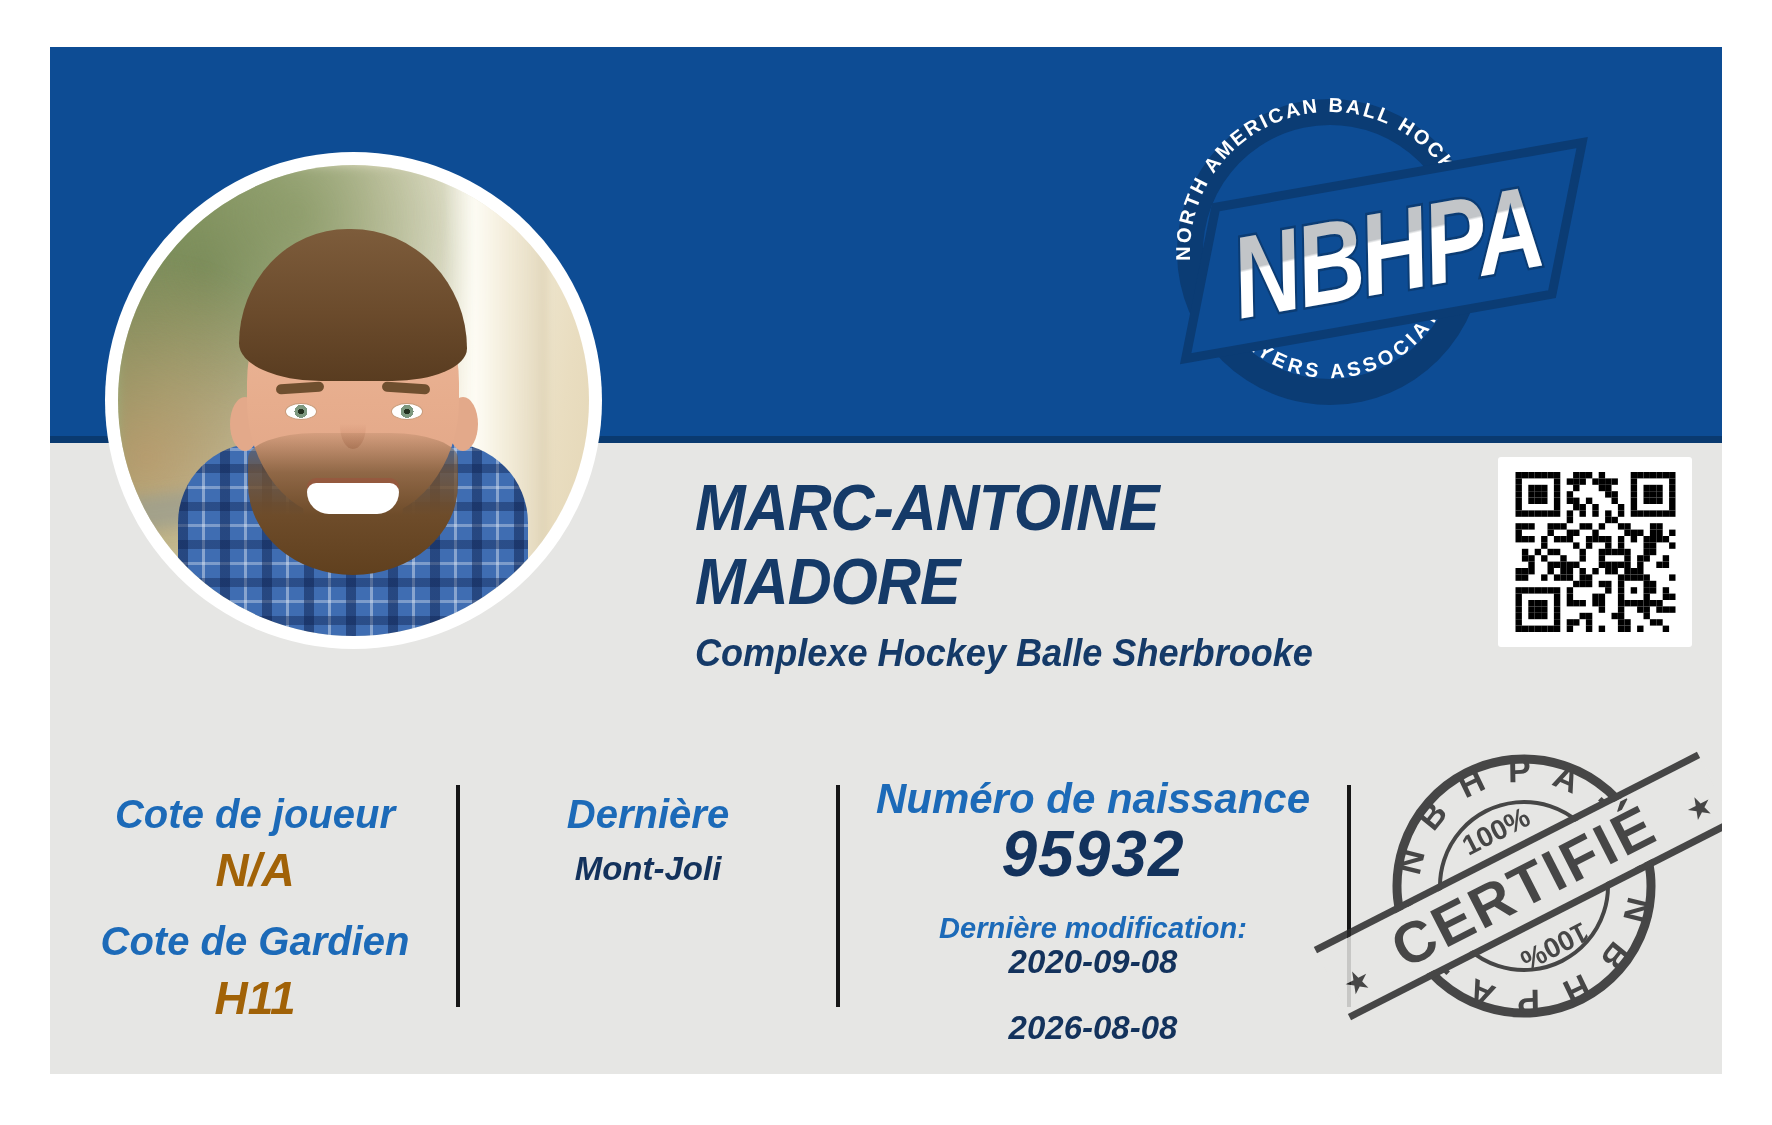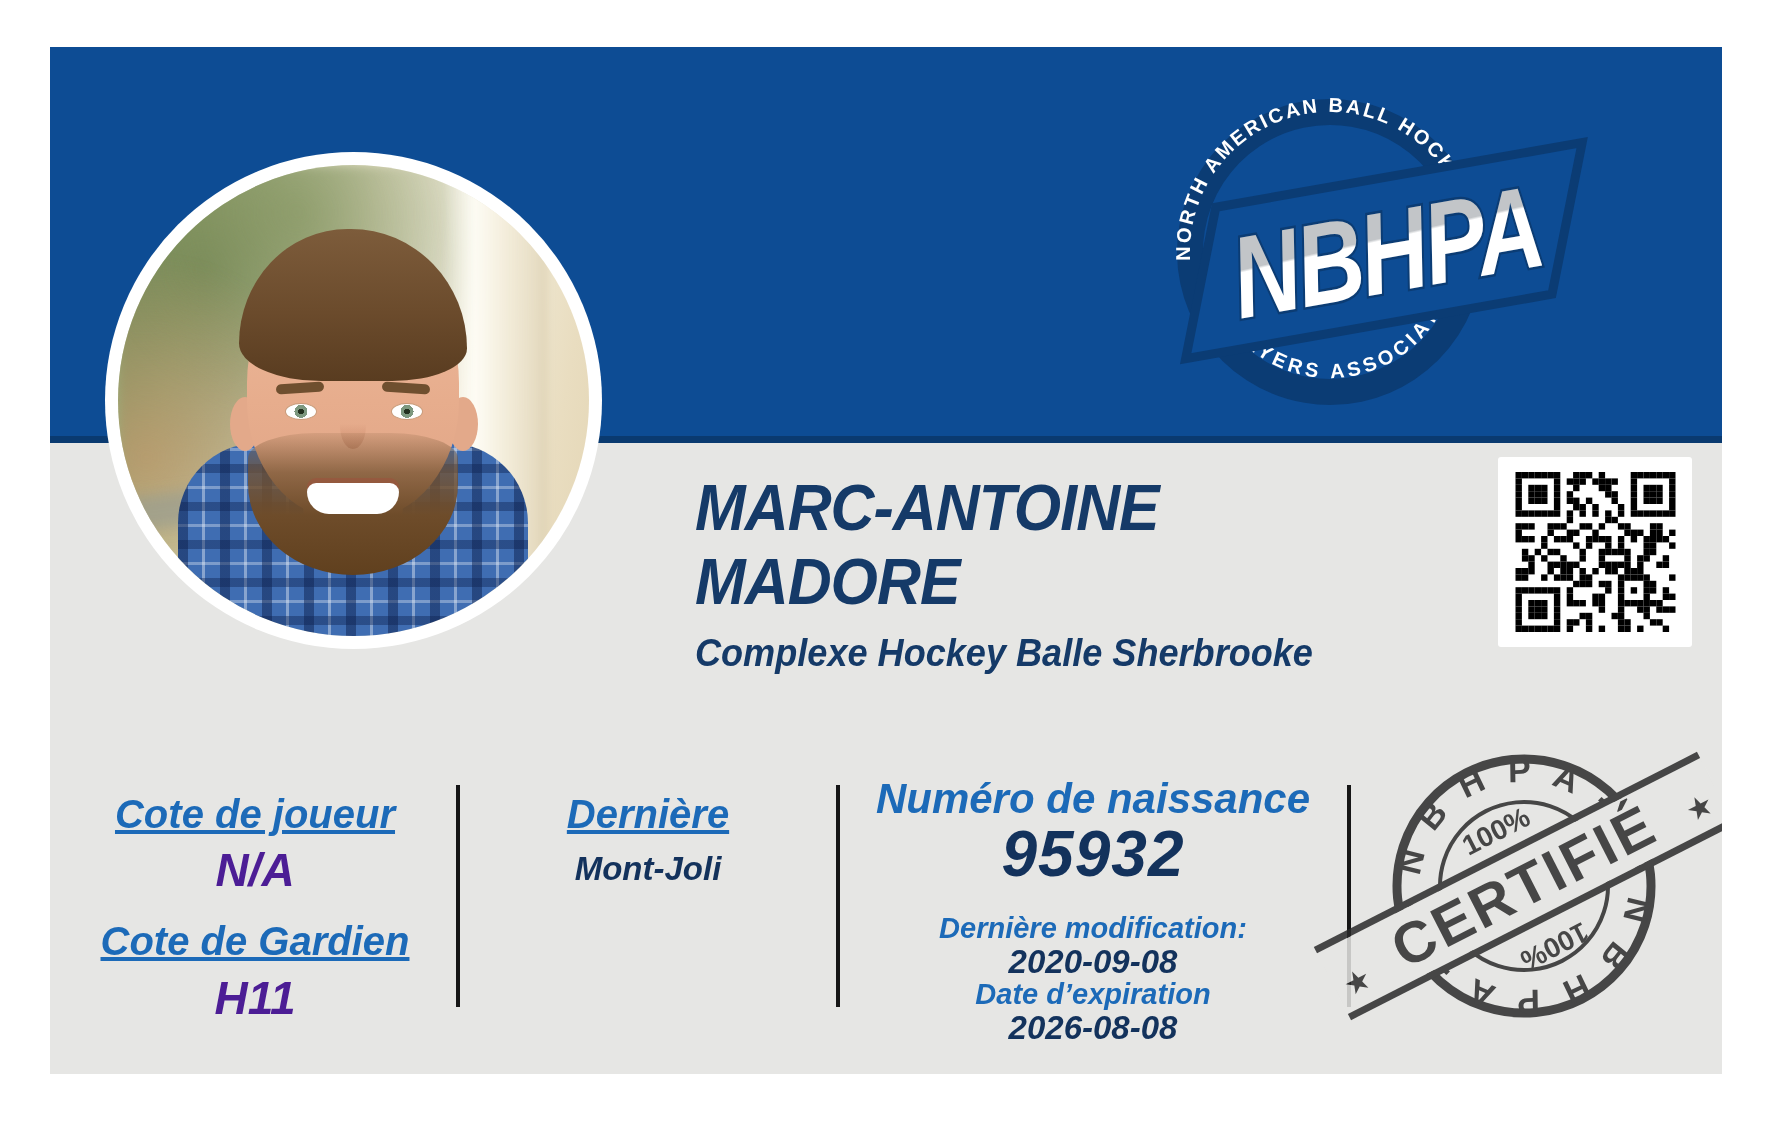--- a/index.html
+++ b/index.html
@@ -56,22 +56,22 @@
   .name-block{position:absolute;left:645px;top:424px;z-index:6;transform:scaleX(.95);transform-origin:left top;}
   .name-line{font:italic 900 64px/74px "Liberation Sans",sans-serif;color:#153a68;letter-spacing:-1px;}
   .team-line{margin-top:12px;font:italic 700 38px/44px "Liberation Sans",sans-serif;color:#153a68;}
 
   
   .qr-panel{position:absolute;left:1448px;top:410px;width:194px;height:190px;background:#ffffff;border-radius:3px;
         display:flex;align-items:center;justify-content:center;z-index:6;}
 
   
   .t{position:absolute;text-align:center;z-index:6;}
-  .lbl{font:italic 700 40px/1.1 "Liberation Sans",sans-serif;color:#1c6ab8;text-decoration:underline;}
-  .val{font:italic 700 46px/1.1 "Liberation Sans",sans-serif;color:#4c1d95;}
+  .lbl{font:italic 700 40px/1.1 "Liberation Sans",sans-serif;color:#1c6ab8;}
+  .val{font:italic 700 46px/1.1 "Liberation Sans",sans-serif;color:#a16207;}
   .val-sm{font:italic 700 33px/1.1 "Liberation Sans",sans-serif;color:#13325c;}
   .lbl-md{font:italic 700 42px/1.1 "Liberation Sans",sans-serif;color:#1c6ab8;}
   .val-xl{font:italic 700 64px/1.1 "Liberation Sans",sans-serif;color:#13325c;letter-spacing:1px;}
   .lbl-sm{font:italic 700 29px/1.1 "Liberation Sans",sans-serif;color:#1c6ab8;}
   .c1{left:10px;width:390px;} .c2{left:418px;width:360px;} .c3{left:798px;width:490px;}
   .divider{position:absolute;top:738px;width:4px;height:222px;background:#161616;z-index:6;}
   .d1{left:406px;} .d2{left:786px;} .d3{left:1297px;}
 
   .logo-svg{position:absolute;left:1040px;top:25px;z-index:4;}
   .stamp-svg{position:absolute;left:1264px;top:629px;z-index:6;opacity:.85;}
@@ -459,21 +459,20 @@
     <div class="t c1 val" style="top:926px">H11</div>
 
     <div class="t c2 lbl" style="top:745px">Dernière</div>
     <div class="t c2 val-sm" style="top:804px">Mont-Joli</div>
     <div class="t c2 val-sm" style="top:930px"></div>
 
     <div class="t c3 lbl-md" style="top:729px">Numéro de naissance</div>
     <div class="t c3 val-xl" style="top:772px">95932</div>
     <div class="t c3 lbl-sm" style="top:866px">Dernière modification:</div>
     <div class="t c3 val-sm" style="top:897px">2020-09-08</div>
-    <div class="t c3 lbl-sm" style="top:932px">Date d’expiration</div>
     <div class="t c3 val-sm" style="top:963px">2026-08-08</div>
 
     <svg class="stamp-svg" width="420" height="420" viewBox="-210 -210 420 420">
       <defs>
         <path id="stampArcTop" d="M -104 0 A 104 104 0 1 1 104 0"></path>
         <path id="stampArcBot" d="M 104 0 A 104 104 0 0 1 -104 0"></path>
       </defs>
       <g transform="rotate(-27)" fill="#2b2b2b" font-family="Liberation Sans, sans-serif">
         <circle cx="0" cy="0" r="127" fill="none" stroke="#2b2b2b" stroke-width="9"></circle>
         <circle cx="0" cy="0" r="84" fill="none" stroke="#2b2b2b" stroke-width="4"></circle>

